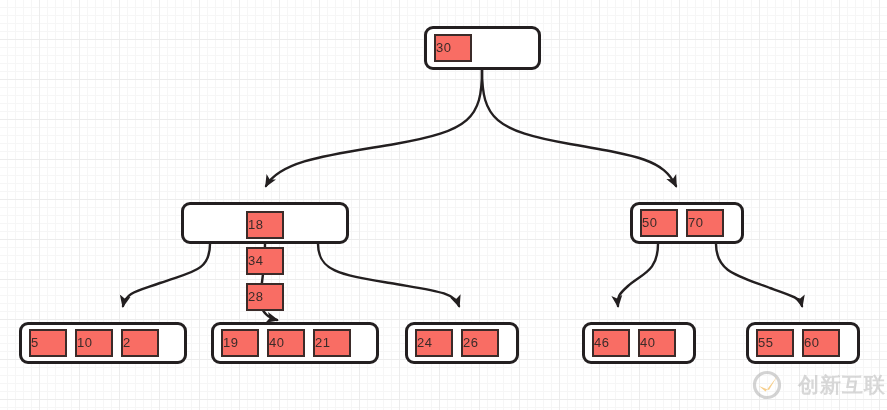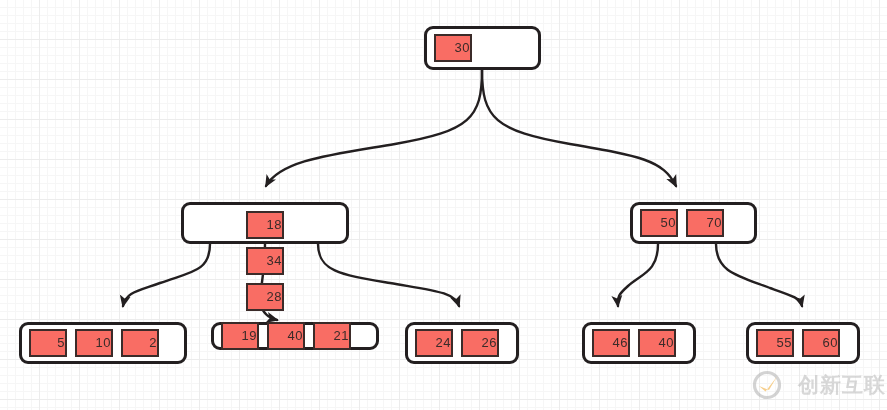--- a/index.html
+++ b/index.html
@@ -44,21 +44,21 @@
   }
   .cell {
     box-sizing: border-box;
     width: 38px;
     height: 28px;
     background: #f96d64;
     border: 2px solid #3b2b29;
     color: #3b2b29;
     font-size: 13px;
     line-height: 24px;
-    text-align: right;
+    text-align: left;
     letter-spacing: 0.5px;
   }
   .watermark {
     position: absolute;
     left: 752px;
     top: 368px;
     width: 130px;
     height: 34px;
     display: flex;
     align-items: center;
@@ -104,30 +104,30 @@
 
   <div id="node-layer">
       <div class="node" style="left: 424px; top: 26px; width: 117px; height: 44px;">
         <div class="cell">30</div>
       </div>
       <div class="node" style="left: 181px; top: 202px; width: 168px; height: 42px; flex-direction: column;">
         <div class="cell">18</div>
         <div class="cell">34</div>
         <div class="cell">28</div>
       </div>
-      <div class="node" style="left: 630px; top: 202px; width: 127px; height: 42px;">
+      <div class="node" style="left: 630px; top: 202px; width: 114px; height: 42px;">
         <div class="cell">50</div>
         <div class="cell">70</div>
       </div>
       <div class="node" style="left: 19px; top: 322px; width: 168px; height: 42px;">
         <div class="cell">5</div>
         <div class="cell">10</div>
         <div class="cell">2</div>
       </div>
-      <div class="node" style="left: 211px; top: 322px; width: 168px; height: 28px;">
+      <div class="node" style="left: 211px; top: 322px; width: 168px; height: 42px;">
         <div class="cell">19</div>
         <div class="cell">40</div>
         <div class="cell">21</div>
       </div>
       <div class="node" style="left: 405px; top: 322px; width: 114px; height: 42px;">
         <div class="cell">24</div>
         <div class="cell">26</div>
       </div>
       <div class="node" style="left: 582px; top: 322px; width: 114px; height: 42px;">
         <div class="cell">46</div>

